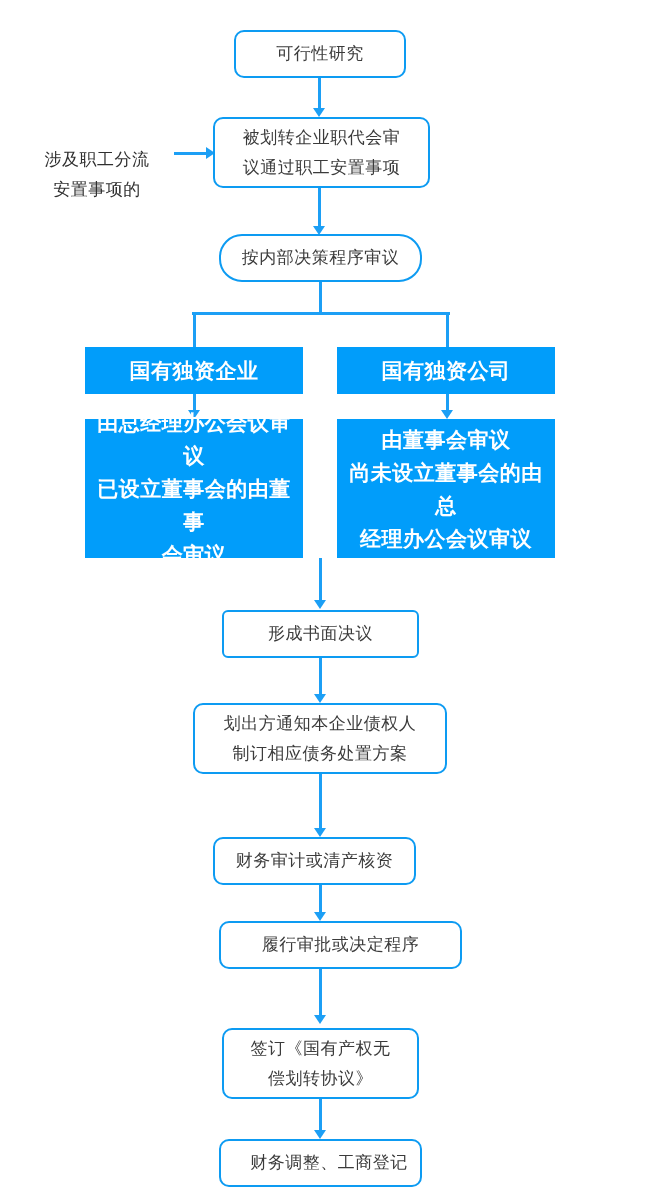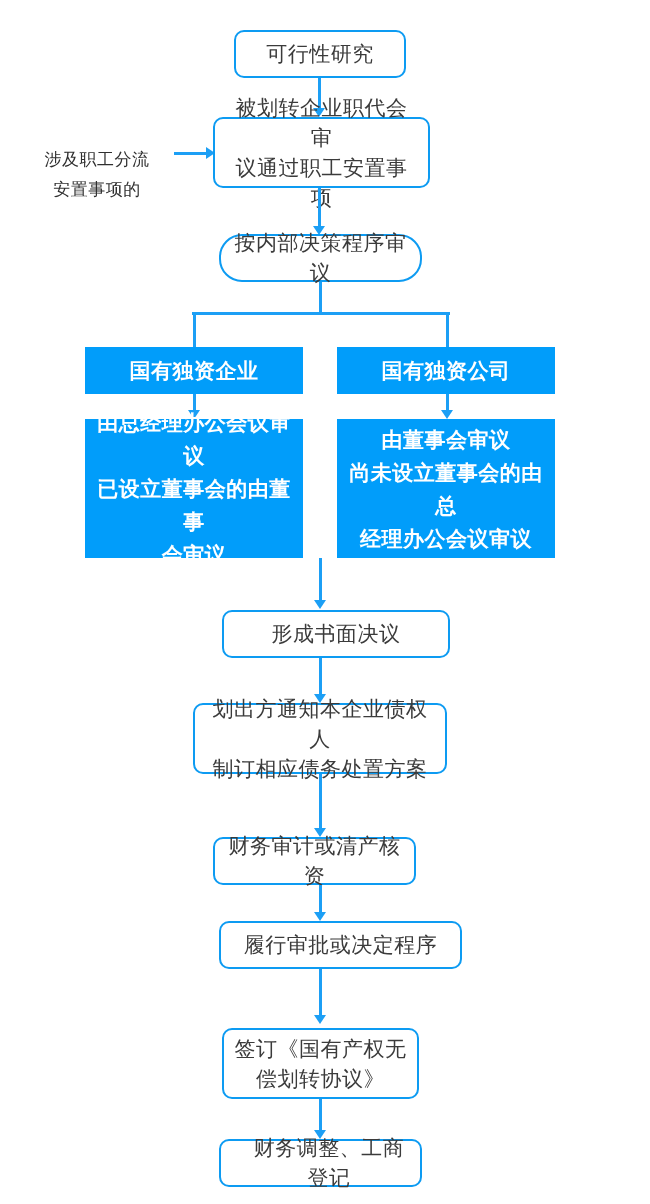--- a/index.html
+++ b/index.html
@@ -23,21 +23,21 @@
     display: flex;
     align-items: center;
     justify-content: center;
     text-align: center;
   }
   .node-outline {
     background: #ffffff;
     border: 2px solid #0d9bf2;
     border-radius: 10px;
     color: #3b3b3b;
-    font-size: 21px;
+    font-size: 17px;
     line-height: 30px;
     letter-spacing: 0.5px;
   }
   .node-filled {
     background: #019dfa;
     border: none;
     border-radius: 0;
     color: #ffffff;
     font-size: 21px;
     line-height: 33px;
@@ -137,21 +137,21 @@
 
   <div class="node node-filled" style="left:85px; top:419px; width:218px; height:139px;">
     <span class="node-inner">由总经理办公会议审议
 已设立董事会的由董事
 会审议</span>
   </div>
 
   <div class="conn v-line" style="left:319px; top:558px; height:45px;"></div>
   <div class="arrow-down" style="left:314px; top:600px;"></div>
 
-  <div class="node node-outline" style="left:222px; top:610px; width:228px; height:48px;">
+  <div class="node node-outline" style="left:222px; top:610px; width:197px; height:48px;border-radius:6px;">
     <span class="node-inner">形成书面决议</span>
   </div>
 
   <div class="conn v-line" style="left:319px; top:658px; height:38px;"></div>
   <div class="arrow-down" style="left:314px; top:694px;"></div>
 
   <div class="node node-outline" style="left:193px; top:703px; width:254px; height:71px;">
     <span class="node-inner">划出方通知本企业债权人
 制订相应债务处置方案</span>
   </div>

